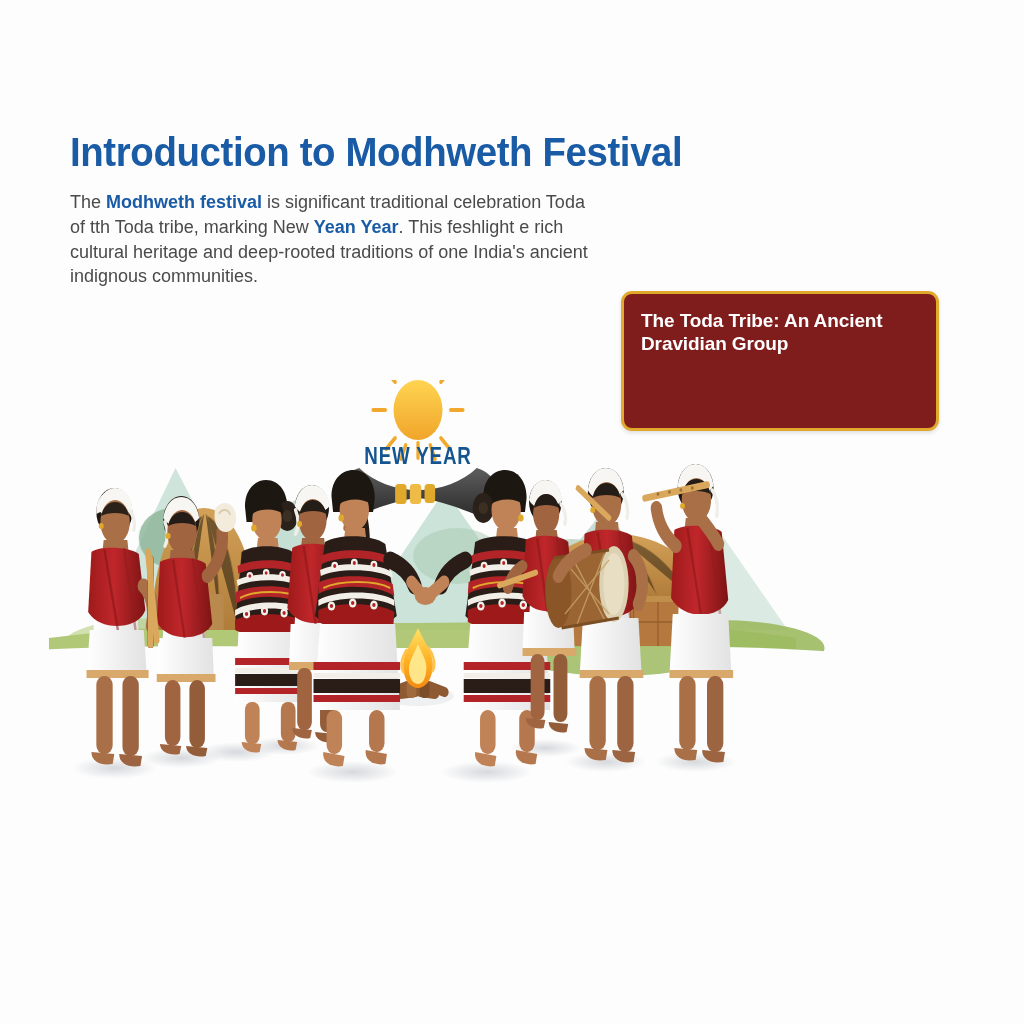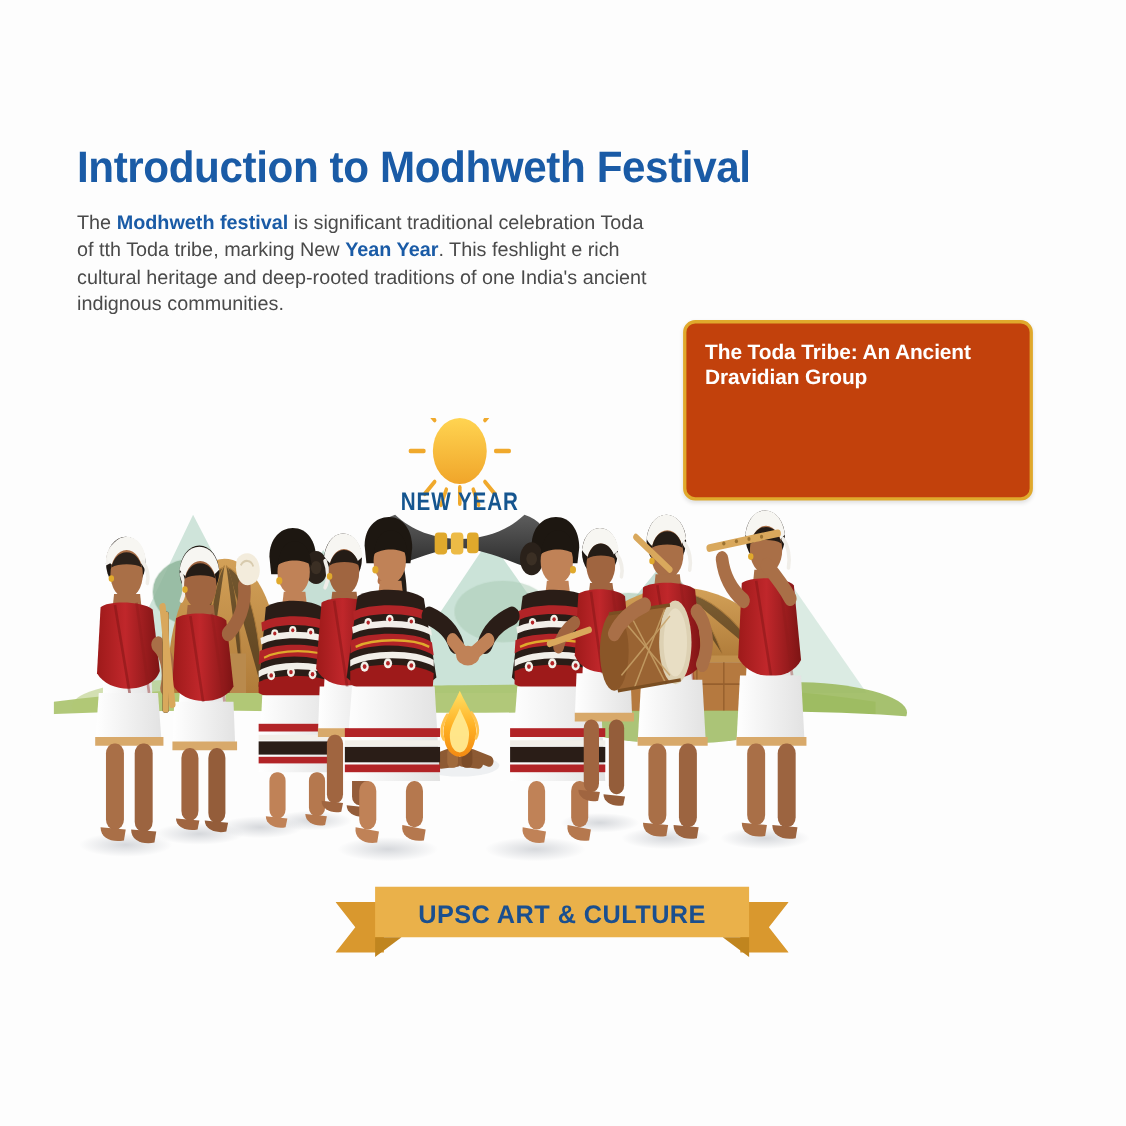--- a/index.html
+++ b/index.html
@@ -21,22 +21,22 @@
     transform:scaleX(.96); transform-origin:left center;
   }
   .intro{
     position:absolute; left:70px; top:190px; width:530px;
     font-size:18px; line-height:1.38; color:#4a4a4a;
   }
   .intro b{ color:#1a5ba6; font-weight:700; }
 
   
   .card{
-    position:absolute; left:621px; top:291px; width:318px; height:164px;
-    background:#c2410c; border:3px solid #e0a92c; border-radius:11px;
+    position:absolute; left:621px; top:291px; width:318px; height:140px;
+    background:#7f1d1d; border:3px solid #e0a92c; border-radius:11px;
     padding:15px 17px 12px 17px; color:#fff; overflow:hidden;
     box-shadow:0 2px 4px rgba(0,0,0,.12);
   }
   .card-title{ font-size:19px; font-weight:700; line-height:1.22; letter-spacing:-.1px; }
   .card-body{ font-size:14.5px; line-height:1.3; margin-top:14px; color:#f2f5f9; }
 
   
   .scene{ position:absolute; left:0; top:380px; width:836px; height:420px; }
   .scene svg{ display:block; width:100%; height:100%; }
 
@@ -520,24 +520,14 @@
               <circle cx="820" cy="112" r="1.8"></circle>
           <circle cx="834" cy="110" r="1.8"></circle>
               <circle cx="848" cy="108" r="1.8"></circle>
         </g>
       </g>
     </g>
 
   </svg>
   </div>
 
-  <div class="ribbon">
-    <svg viewBox="0 0 412 68">
-      <path d="M0 14 L44 14 L44 60 L0 60 L18 37 Z" fill="#d9982e"></path>
-      <path d="M368 14 L412 14 L394 37 L412 60 L368 60 Z" fill="#d9982e"></path>
-      <path d="M36 0 L376 0 L376 46 L36 46 Z" fill="#eab14a"></path>
-      <path d="M36 46 L60 46 L36 64 Z" fill="#c0851f"></path>
-      <path d="M376 46 L352 46 L376 64 Z" fill="#c0851f"></path>
-    </svg>
-    <div class="ribbon-label">UPSC ART &amp; CULTURE</div>
-  </div>
 
 </div>
 
 </body></html>

